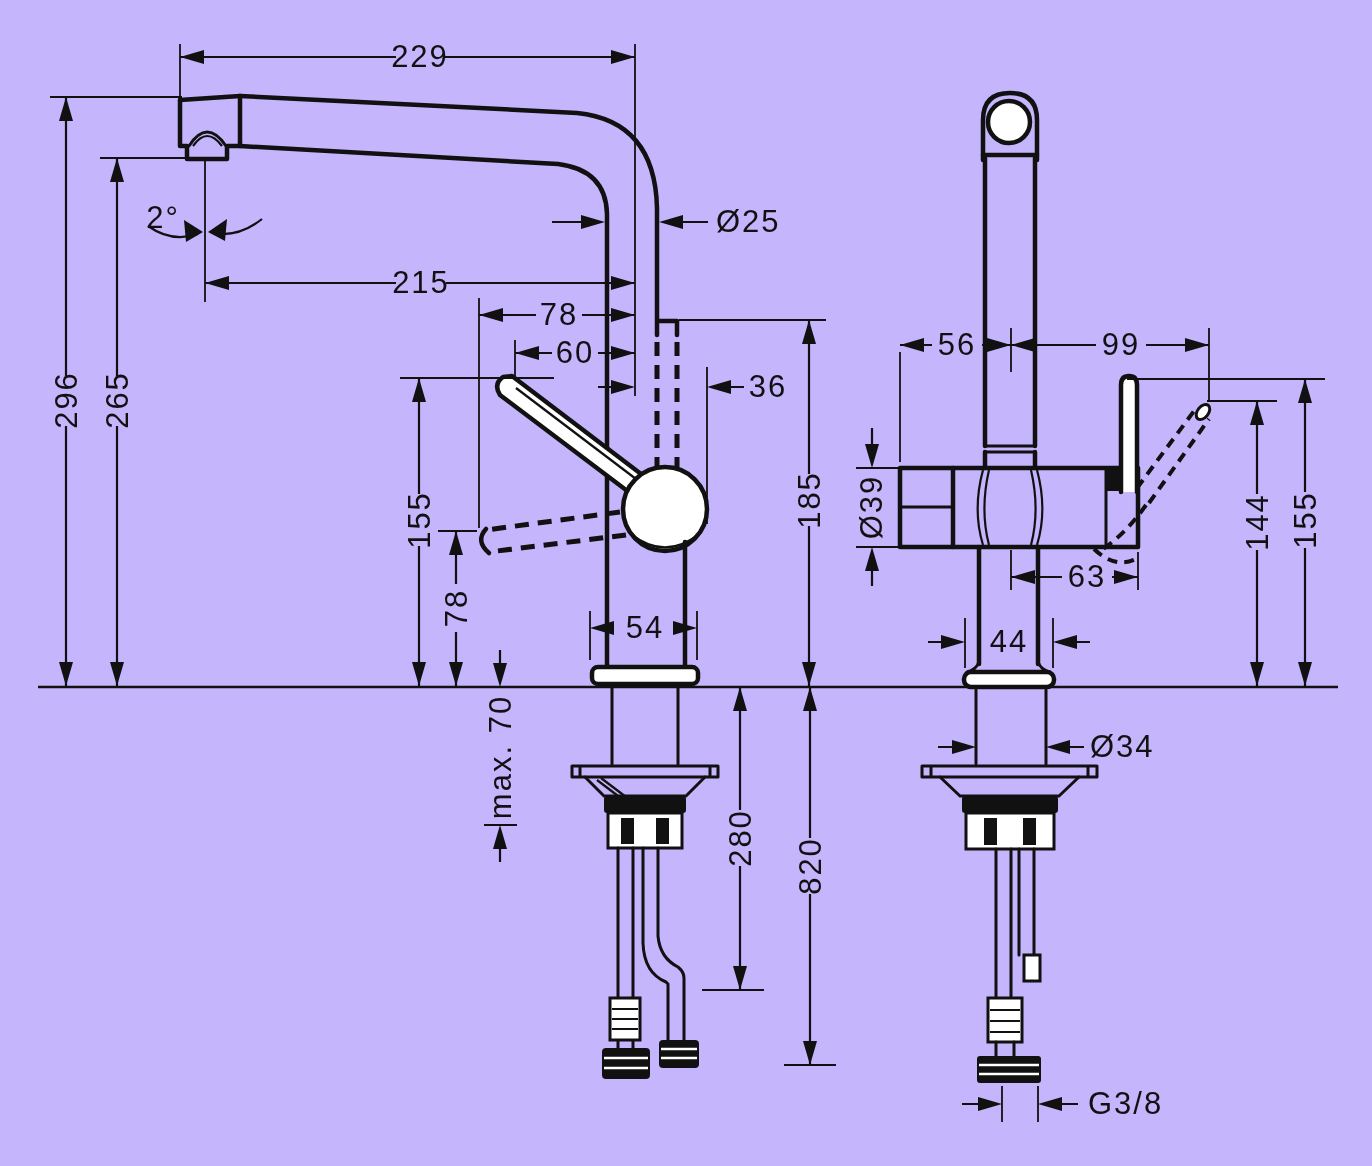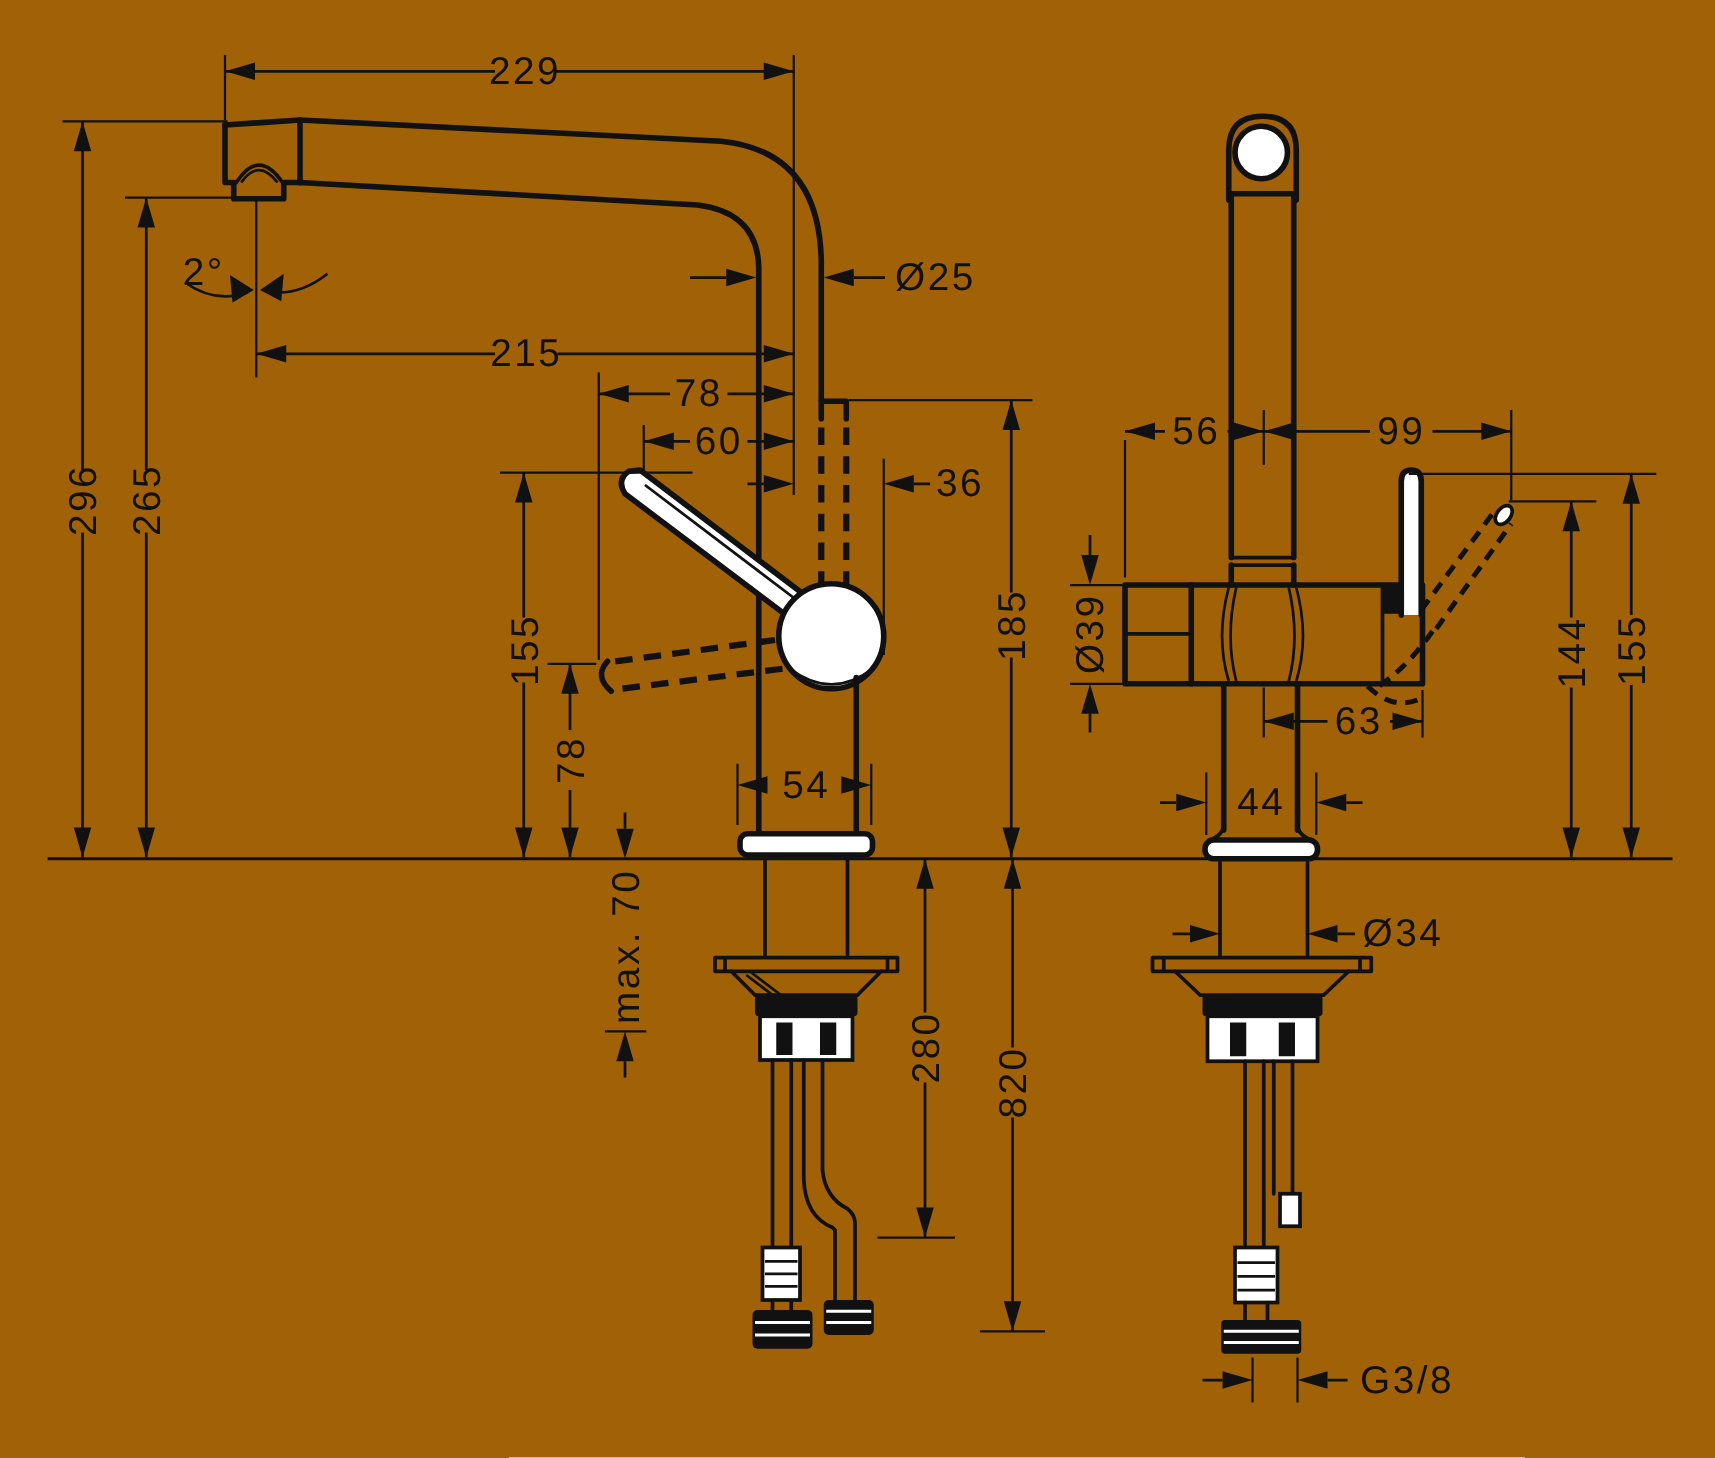--- a/index.html
+++ b/index.html
@@ -1,16 +1,16 @@
 <!DOCTYPE html>
 <html><head>
 <meta charset="utf-8">
 <style>
   html,body { margin:0; padding:0; background:#ffffff; }
-  .stage { position:relative; width:1372px; height:1166px; background:#a16207;
+  .stage { position:relative; width:1372px; height:1166px; background:#c4b5fd;
            font-family:"Liberation Sans", sans-serif; }
   svg { display:block; }
   .obj   { stroke:#111111; stroke-width:4.5; fill:none; stroke-linecap:round; stroke-linejoin:round; }
   .obj-thin { stroke:#111111; stroke-width:3; fill:none; stroke-linecap:round; }
   .obj-hair { stroke:#111111; stroke-width:2.2; fill:none; }
   .fillw { fill:#ffffff; }
   .fillb { fill:#111111; stroke:none; }
   .dash  { stroke:#111111; stroke-width:5; fill:none; stroke-dasharray:14 9; stroke-linecap:butt; }
   .dash-thin { stroke:#111111; stroke-width:4; fill:none; stroke-dasharray:10 7; stroke-linecap:butt; }
   .dim   { stroke:#111111; stroke-width:2.2; fill:none; }

